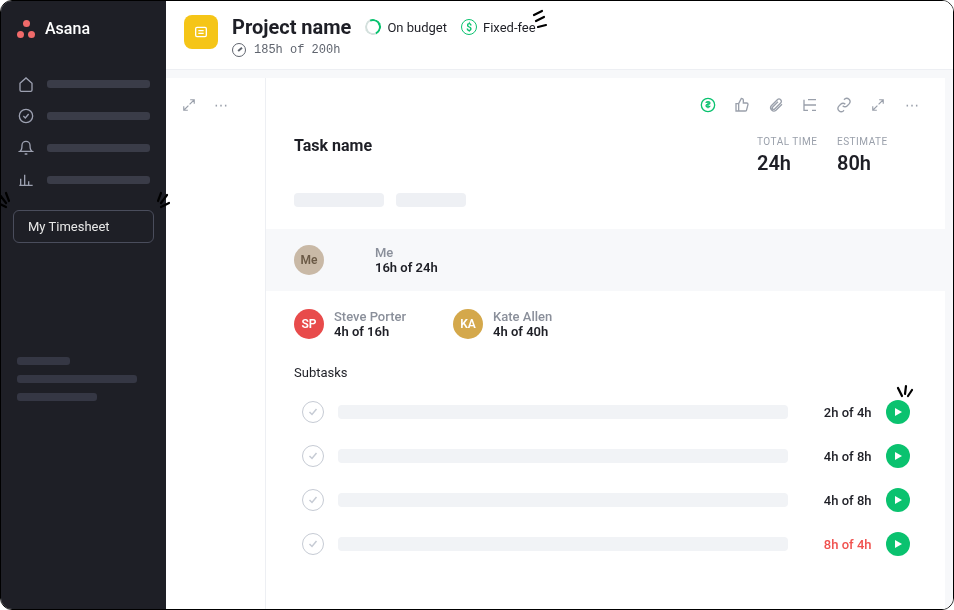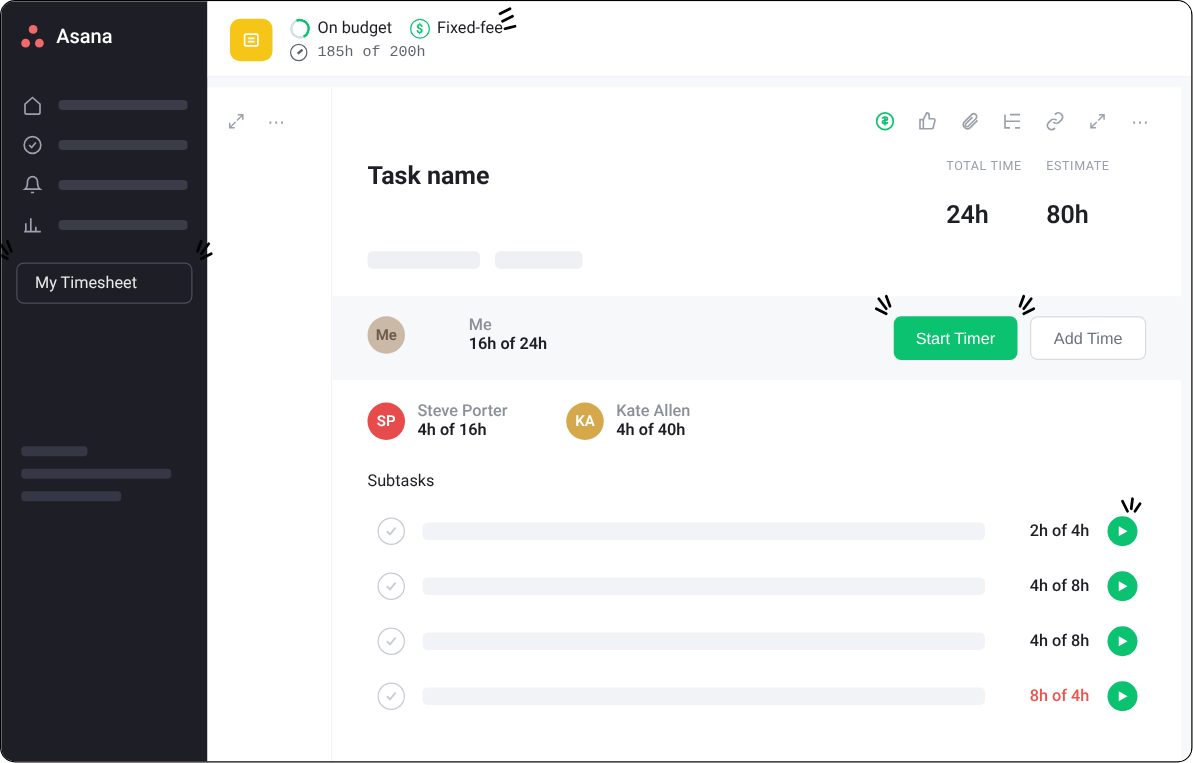--- a/index.html
+++ b/index.html
@@ -125,20 +125,21 @@
       align-items: center;
       gap: 14px;
     }
     .project-title {
       font-size: 20px;
       font-weight: 700;
       color: #1e1f26;
     }
     .budget-chip, .fee-chip {
       display: flex;
+      align-items: center;
       gap: 6px;
       font-size: 13px;
       color: #1e1f26;
       position: relative;
     }
     .ring {
       width: 16px;
       height: 16px;
       border-radius: 50%;
       border: 2.5px solid #d4e0dd;
@@ -230,34 +231,34 @@
       padding: 18px 24px 10px;
       color: #b3b9c4;
     }
     .task-toolbar .icon-btn:first-child { color: #0ac26f; }
     .task-head {
       display: flex;
       align-items: flex-start;
       padding: 12px 28px 6px 28px;
     }
     .task-title {
-      font-size: 20px;
+      font-size: 16px;
       font-weight: 700;
       color: #1e1f26;
       flex: 1;
     }
     .stat-col {
       width: 80px;
     }
     .stat-label {
       font-size: 10px;
       letter-spacing: 0.5px;
       color: #9aa0ab;
       text-transform: uppercase;
-      margin-bottom: 20px;
+      margin-bottom: 4px;
     }
     .stat-value {
       font-size: 20px;
       font-weight: 600;
       color: #1e1f26;
     }
     .placeholder-row {
       display: flex;
       gap: 12px;
       padding: 12px 28px 22px;
@@ -463,20 +464,21 @@
     <header class="project-header">
       <div class="project-icon">
         <svg width="16" height="16" viewBox="0 0 24 24" fill="none" stroke="#fff" stroke-width="2">
             <rect x="4" y="5" width="16" height="14" rx="2"></rect>
             <line x1="8" y1="10" x2="16" y2="10"></line>
             <line x1="8" y1="14" x2="16" y2="14"></line>
           </svg>
       </div>
       <div>
         <div class="project-title-row">
+          <div class="project-title">Project name</div>
           <div class="budget-chip">
             <div class="ring"></div>
             <span>On budget</span>
           </div>
           <div class="fee-chip">
             <div class="dollar-circle">$</div>
             <span>Fixed-fee</span>
             <svg class="marks header-marks">
               <line x1="4" y1="14" x2="12" y2="10"></line>
                 <line x1="6" y1="20" x2="14" y2="18"></line>
@@ -553,34 +555,20 @@
           <div class="ph" style="width:90px"></div>
           <div class="ph" style="width:70px"></div>
         </div>
 
         <div class="me-row">
           <div class="avatar me">Me</div>
           <div class="assignee-info">
             <div class="name">Me</div>
             <div class="hours">16h of 24h</div>
           </div>
-          <div class="me-actions">
-            <svg class="marks timer-marks-left">
-              <line x1="6" y1="4" x2="12" y2="12"></line>
-                <line x1="4" y1="12" x2="12" y2="16"></line>
-                <line x1="12" y1="2" x2="15" y2="10"></line>
-            </svg>
-            <svg class="marks timer-marks-right">
-              <line x1="6" y1="4" x2="12" y2="12"></line>
-                <line x1="4" y1="12" x2="12" y2="16"></line>
-                <line x1="12" y1="2" x2="15" y2="10"></line>
-            </svg>
-            <button class="btn btn-primary">Start Timer</button>
-            <button class="btn btn-secondary">Add Time</button>
-          </div>
         </div>
 
         <div class="assignee-row">
           <div class="assignee-item">
             <div class="avatar sp">SP</div>
             <div class="assignee-info">
               <div class="name">Steve Porter</div>
               <div class="hours">4h of 16h</div>
             </div>
           </div>

